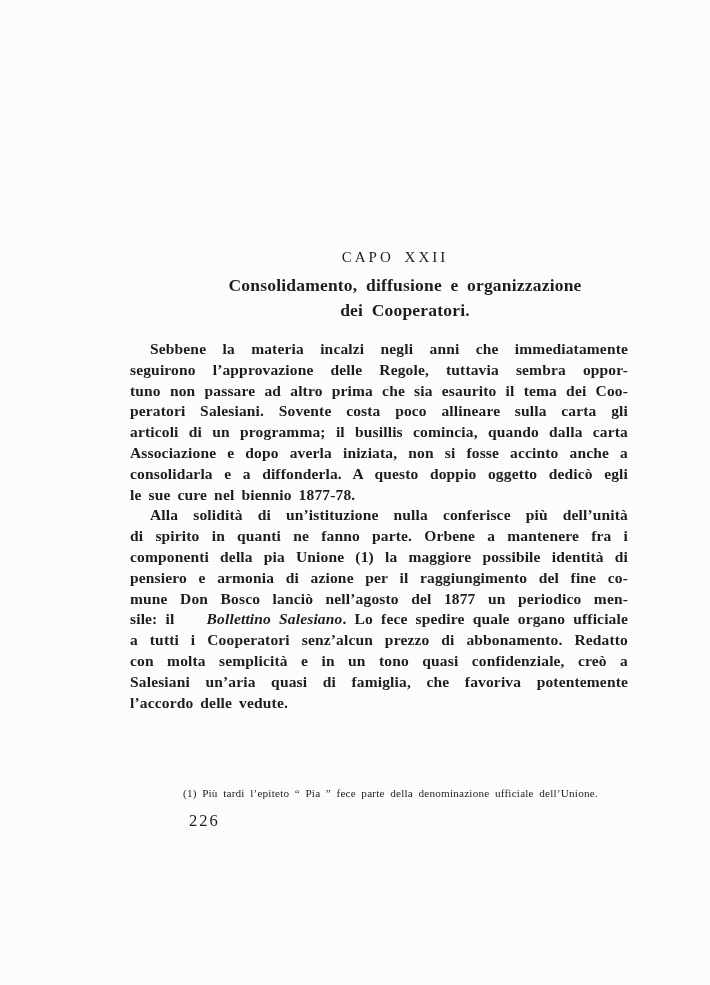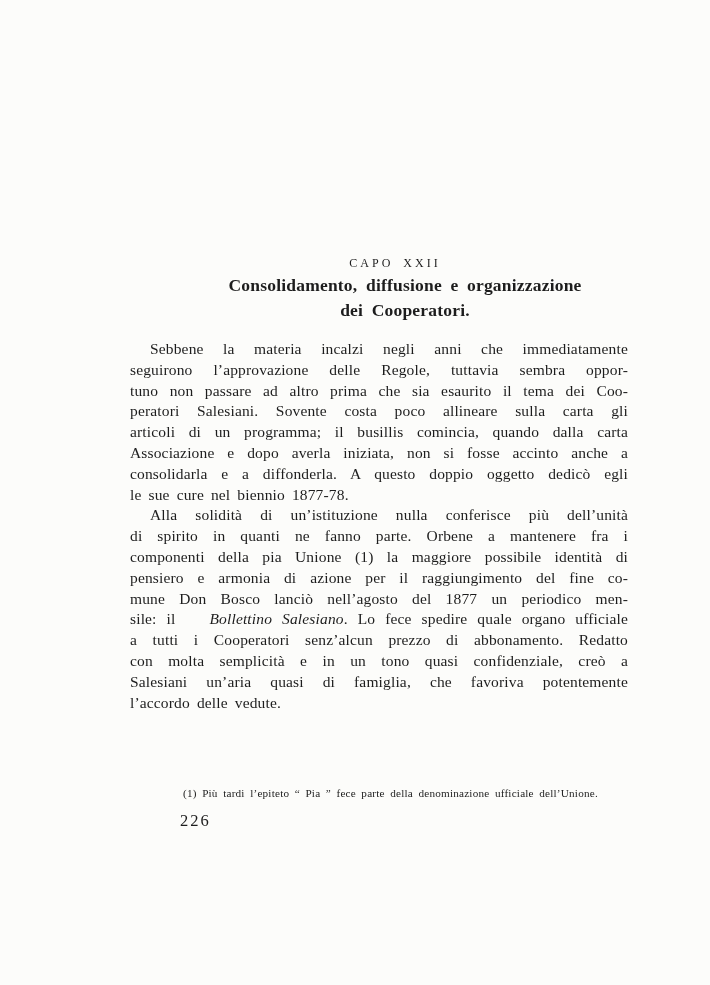--- a/index.html
+++ b/index.html
@@ -15,26 +15,26 @@
     position: relative;
     width: 710px;
     height: 985px;
     background: var(--paper);
     color: var(--ink);
     font-family: "Liberation Serif", "DejaVu Serif", serif;
     overflow: hidden;
   }
   .chapter-label {
     position: absolute;
-    top: 256px;
+    top: 249px;
     left: 130px;
     width: 498px;
     text-align: center;
     transform: translateX(16px);
-    font-size: 12px;
+    font-size: 15px;
     letter-spacing: 3px;
     word-spacing: 4px;
   }
   .chapter-title {
     position: absolute;
     top: 273px;
     left: 144px;
     width: 498px;
     text-align: center;
     transform: translateX(12px);
@@ -45,20 +45,21 @@
     letter-spacing: 0.2px;
   }
   .body-text {
     position: absolute;
     top: 339px;
     left: 130px;
     width: 498px;
     font-size: 15.5px;
     line-height: 20.8px;
     letter-spacing: 0.15px;
+    font-weight: bold;
   }
   .body-text .line {
     text-align: justify;
     text-align-last: justify;
     white-space: nowrap; 
   }
   .body-text .line.indent { padding-left: 20px; }
   .body-text .line.last {
     text-align: left;
     text-align-last: left;
@@ -70,21 +71,21 @@
     left: 183px;
     width: 446px;
     font-size: 11.2px;
     line-height: 15px;
     word-spacing: 2.5px;
     letter-spacing: 0.2px;
   }
   .page-number {
     position: absolute;
     top: 811px;
-    left: 180px;
+    left: 189px;
     font-size: 16.5px;
     letter-spacing: 2px;
   }
   i { font-style: italic; margin-left: 24px; }
 </style>
 </head>
 <body>
 
 <div class="page">
 

